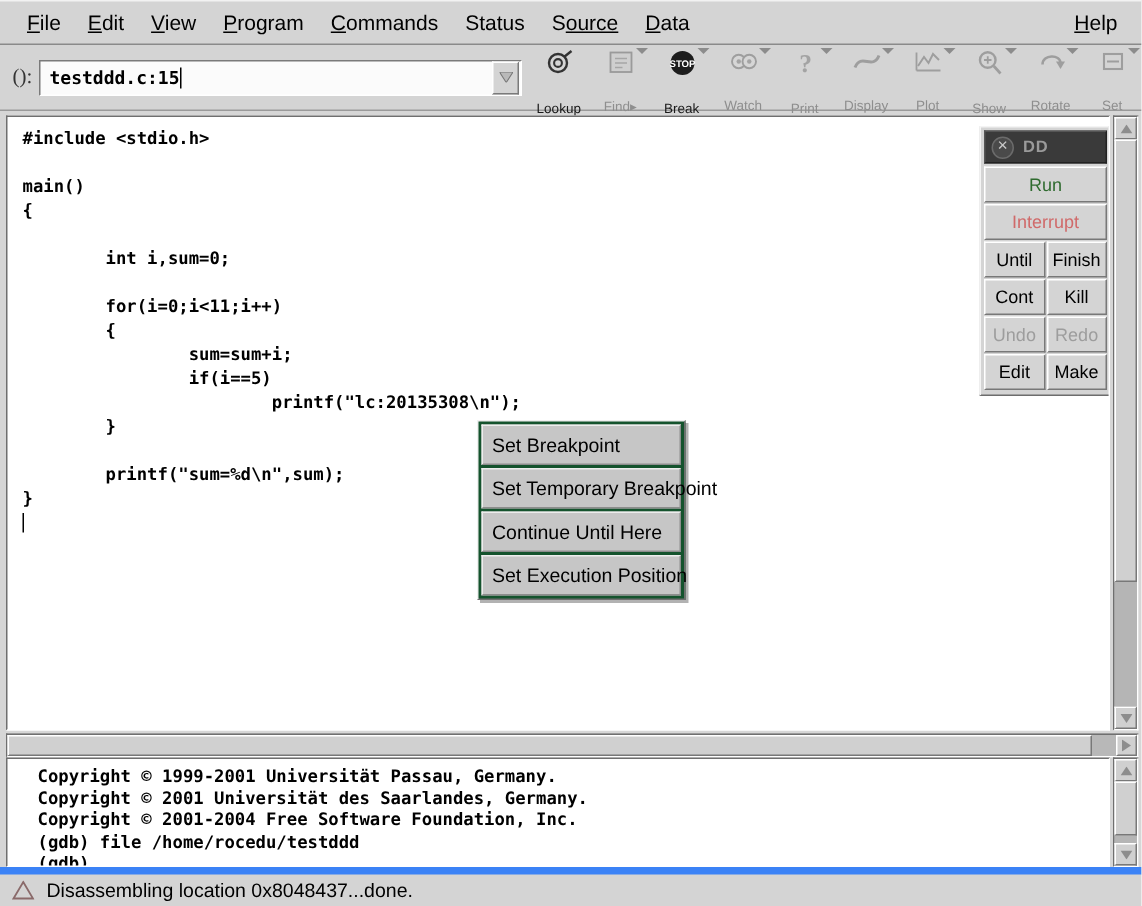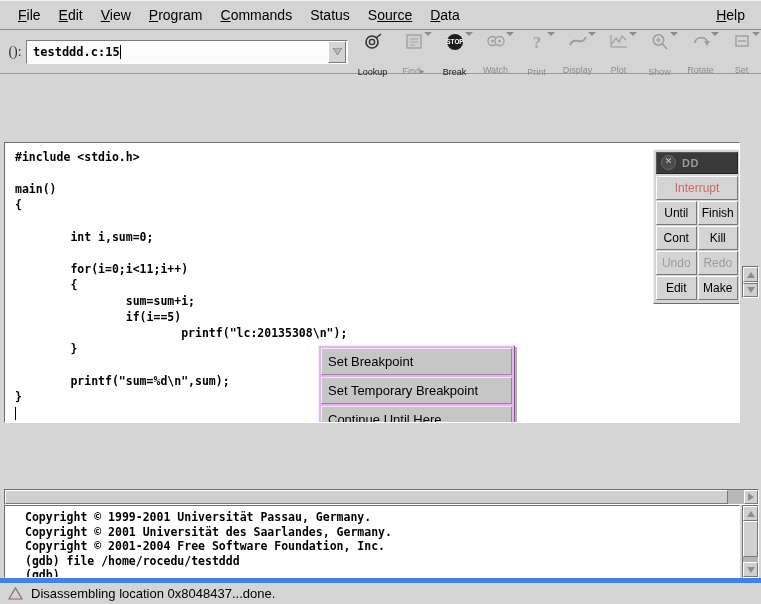--- a/index.html
+++ b/index.html
@@ -159,21 +159,20 @@
     background: #d6d6d6;
     min-height: 0;
   }
 
   .source-row {
     display: flex;
     height: 413px;
     flex: 0 0 auto;
     padding: 3px 2px 0 4px;
     box-sizing: border-box;
-    align-items: center;
   }
   .source-area {
     position: relative;
     flex: 1 1 auto;
     background: #ffffff;
     border-top: 1px solid #6f6f6f;
     border-left: 1px solid #6f6f6f;
     border-bottom: 1px solid #ffffff;
     border-right: 1px solid #ffffff;
     box-sizing: border-box;
@@ -269,22 +268,22 @@
   .dbtn.wide { width: 100%; }
   .dbtn.run { color: #2f6b2f; }
   .dbtn.interrupt { color: #d06a6a; }
   .dbtn.disabled { color: #9d9d9d; }
 
   
   .ctxmenu {
     position: absolute;
     left: 317px;
     top: 280px;
-    width: 197px;
-    background: #f0abfc;
+    width: 139px;
+    background: #14532d;
     border-top: 1px solid #f0f0f0;
     border-left: 1px solid #f0f0f0;
     border-right: 1px solid #6e6e6e;
     border-bottom: 1px solid #6e6e6e;
     box-sizing: border-box;
     padding: 2px;
     box-shadow: 2px 2px 0 rgba(0,0,0,0.30);
     z-index: 40;
   }
   .ctxitem {
@@ -579,20 +578,23 @@
 <span class="blank"></span><span>        printf("sum=%d\n",sum);</span>
 <span>}</span>
 <span class="caret-line"></span></div>
 
         <div class="cmdtool" style="left:648px; top:6px;">
           <div class="cmdtool-title">
             <div class="cmdtool-close">✕</div>
             <div class="cmdtool-name">DD</div>
           </div>
           <div class="btn-grid">
+            <div class="brow">
+              <div class="dbtn run wide">Run</div>
+            </div>
             <div class="brow">
               <div class="dbtn interrupt wide">Interrupt</div>
             </div>
             <div class="brow">
               <div class="dbtn">Until</div>
               <div class="dbtn">Finish</div>
             </div>
             <div class="brow">
               <div class="dbtn">Cont</div>
               <div class="dbtn">Kill</div>

